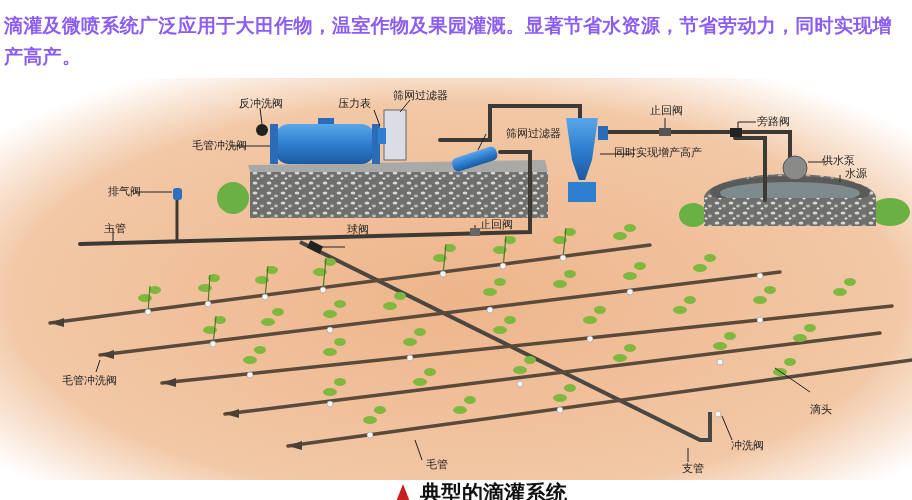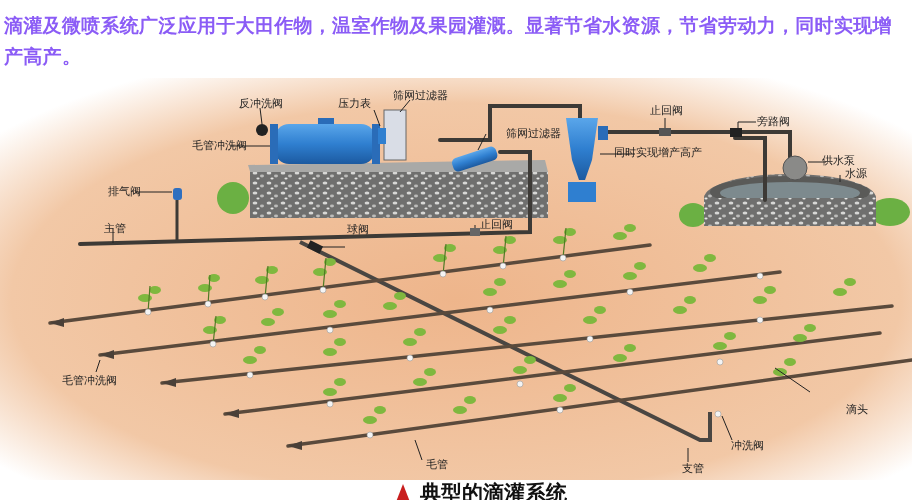--- a/index.html
+++ b/index.html
@@ -316,20 +316,20 @@
 <div class="lbl" style="left:614px;top:147px">同时实现增产高产</div>
 <div class="lbl" style="left:650px;top:105px">止回阀</div>
 <div class="lbl" style="left:757px;top:116px">旁路阀</div>
 <div class="lbl" style="left:822px;top:155px">供水泵</div>
 <div class="lbl" style="left:845px;top:168px">水源</div>
 <div class="lbl" style="left:108px;top:186px">排气阀</div>
 <div class="lbl" style="left:104px;top:223px">主管</div>
 <div class="lbl" style="left:480px;top:219px">止回阀</div>
 <div class="lbl" style="left:347px;top:224px">球阀</div>
 <div class="lbl" style="left:62px;top:375px">毛管冲洗阀</div>
-<div class="lbl" style="left:846px;top:404px">滴头</div>
+<div class="lbl" style="left:810px;top:404px">滴头</div>
 <div class="lbl" style="left:426px;top:459px">毛管</div>
 <div class="lbl" style="left:682px;top:463px">支管</div>
 <div class="lbl" style="left:731px;top:440px">冲洗阀</div>
 
 <div class="caption">
   <span class="mark"></span><span>典型的滴灌系统</span>
 </div>
 
 </body></html>

